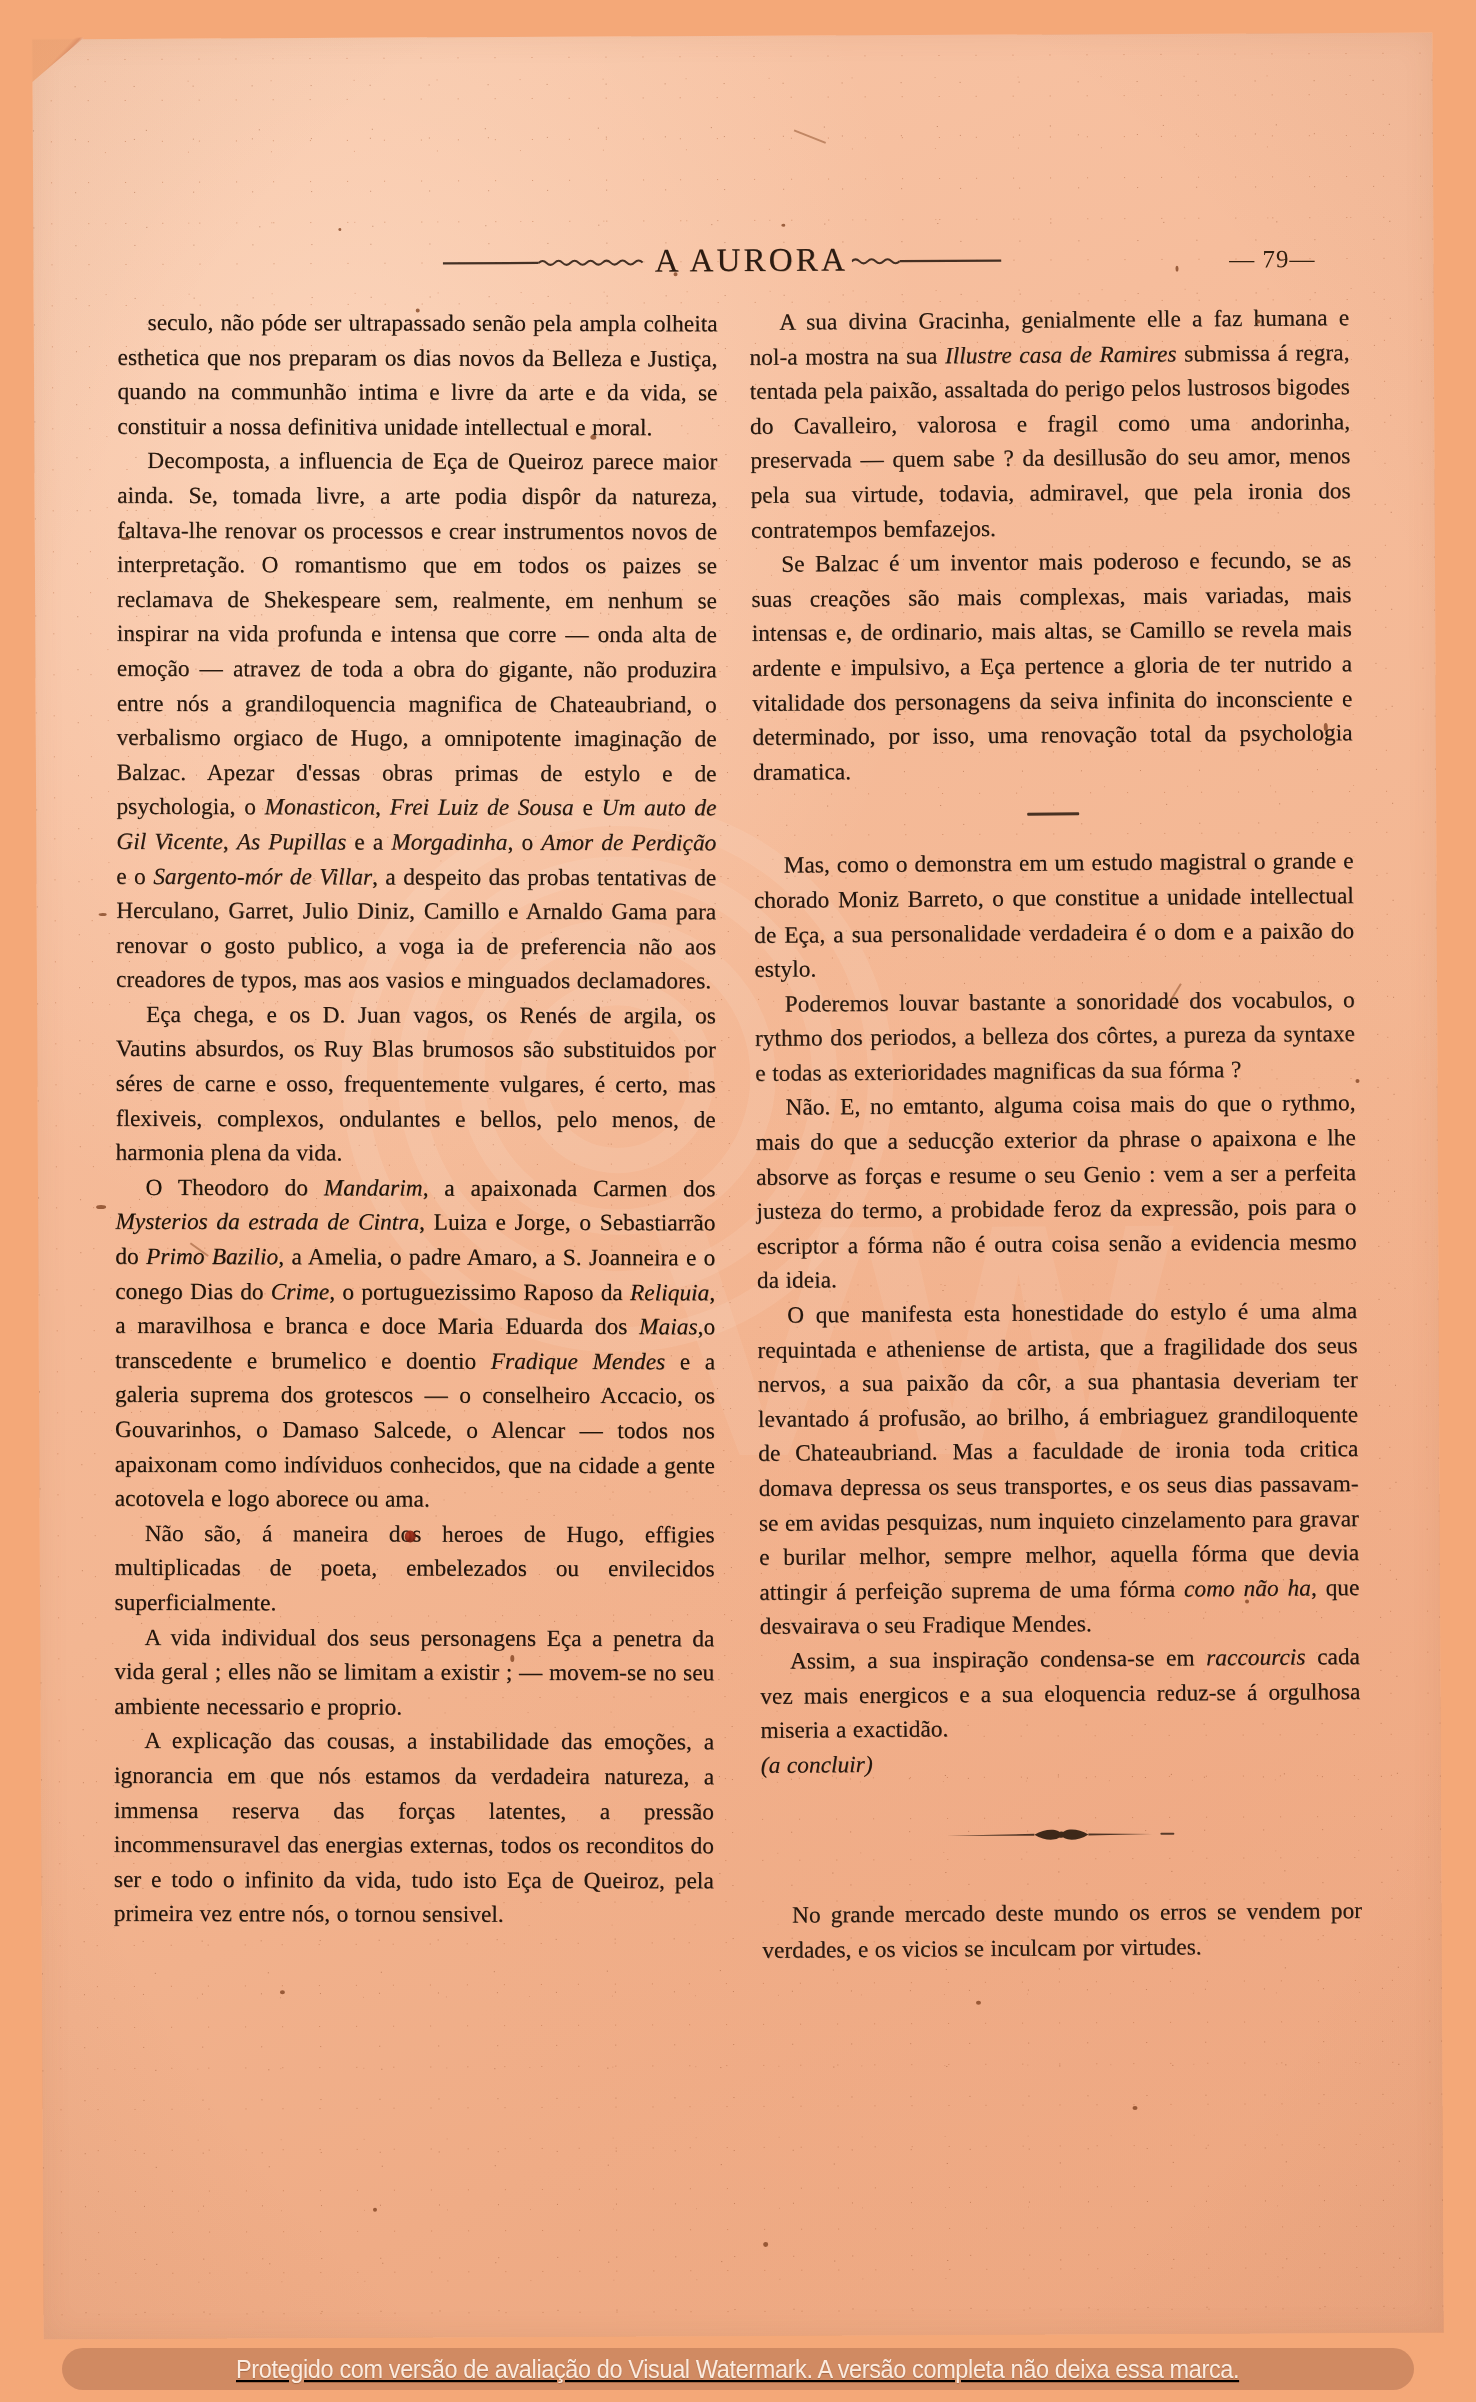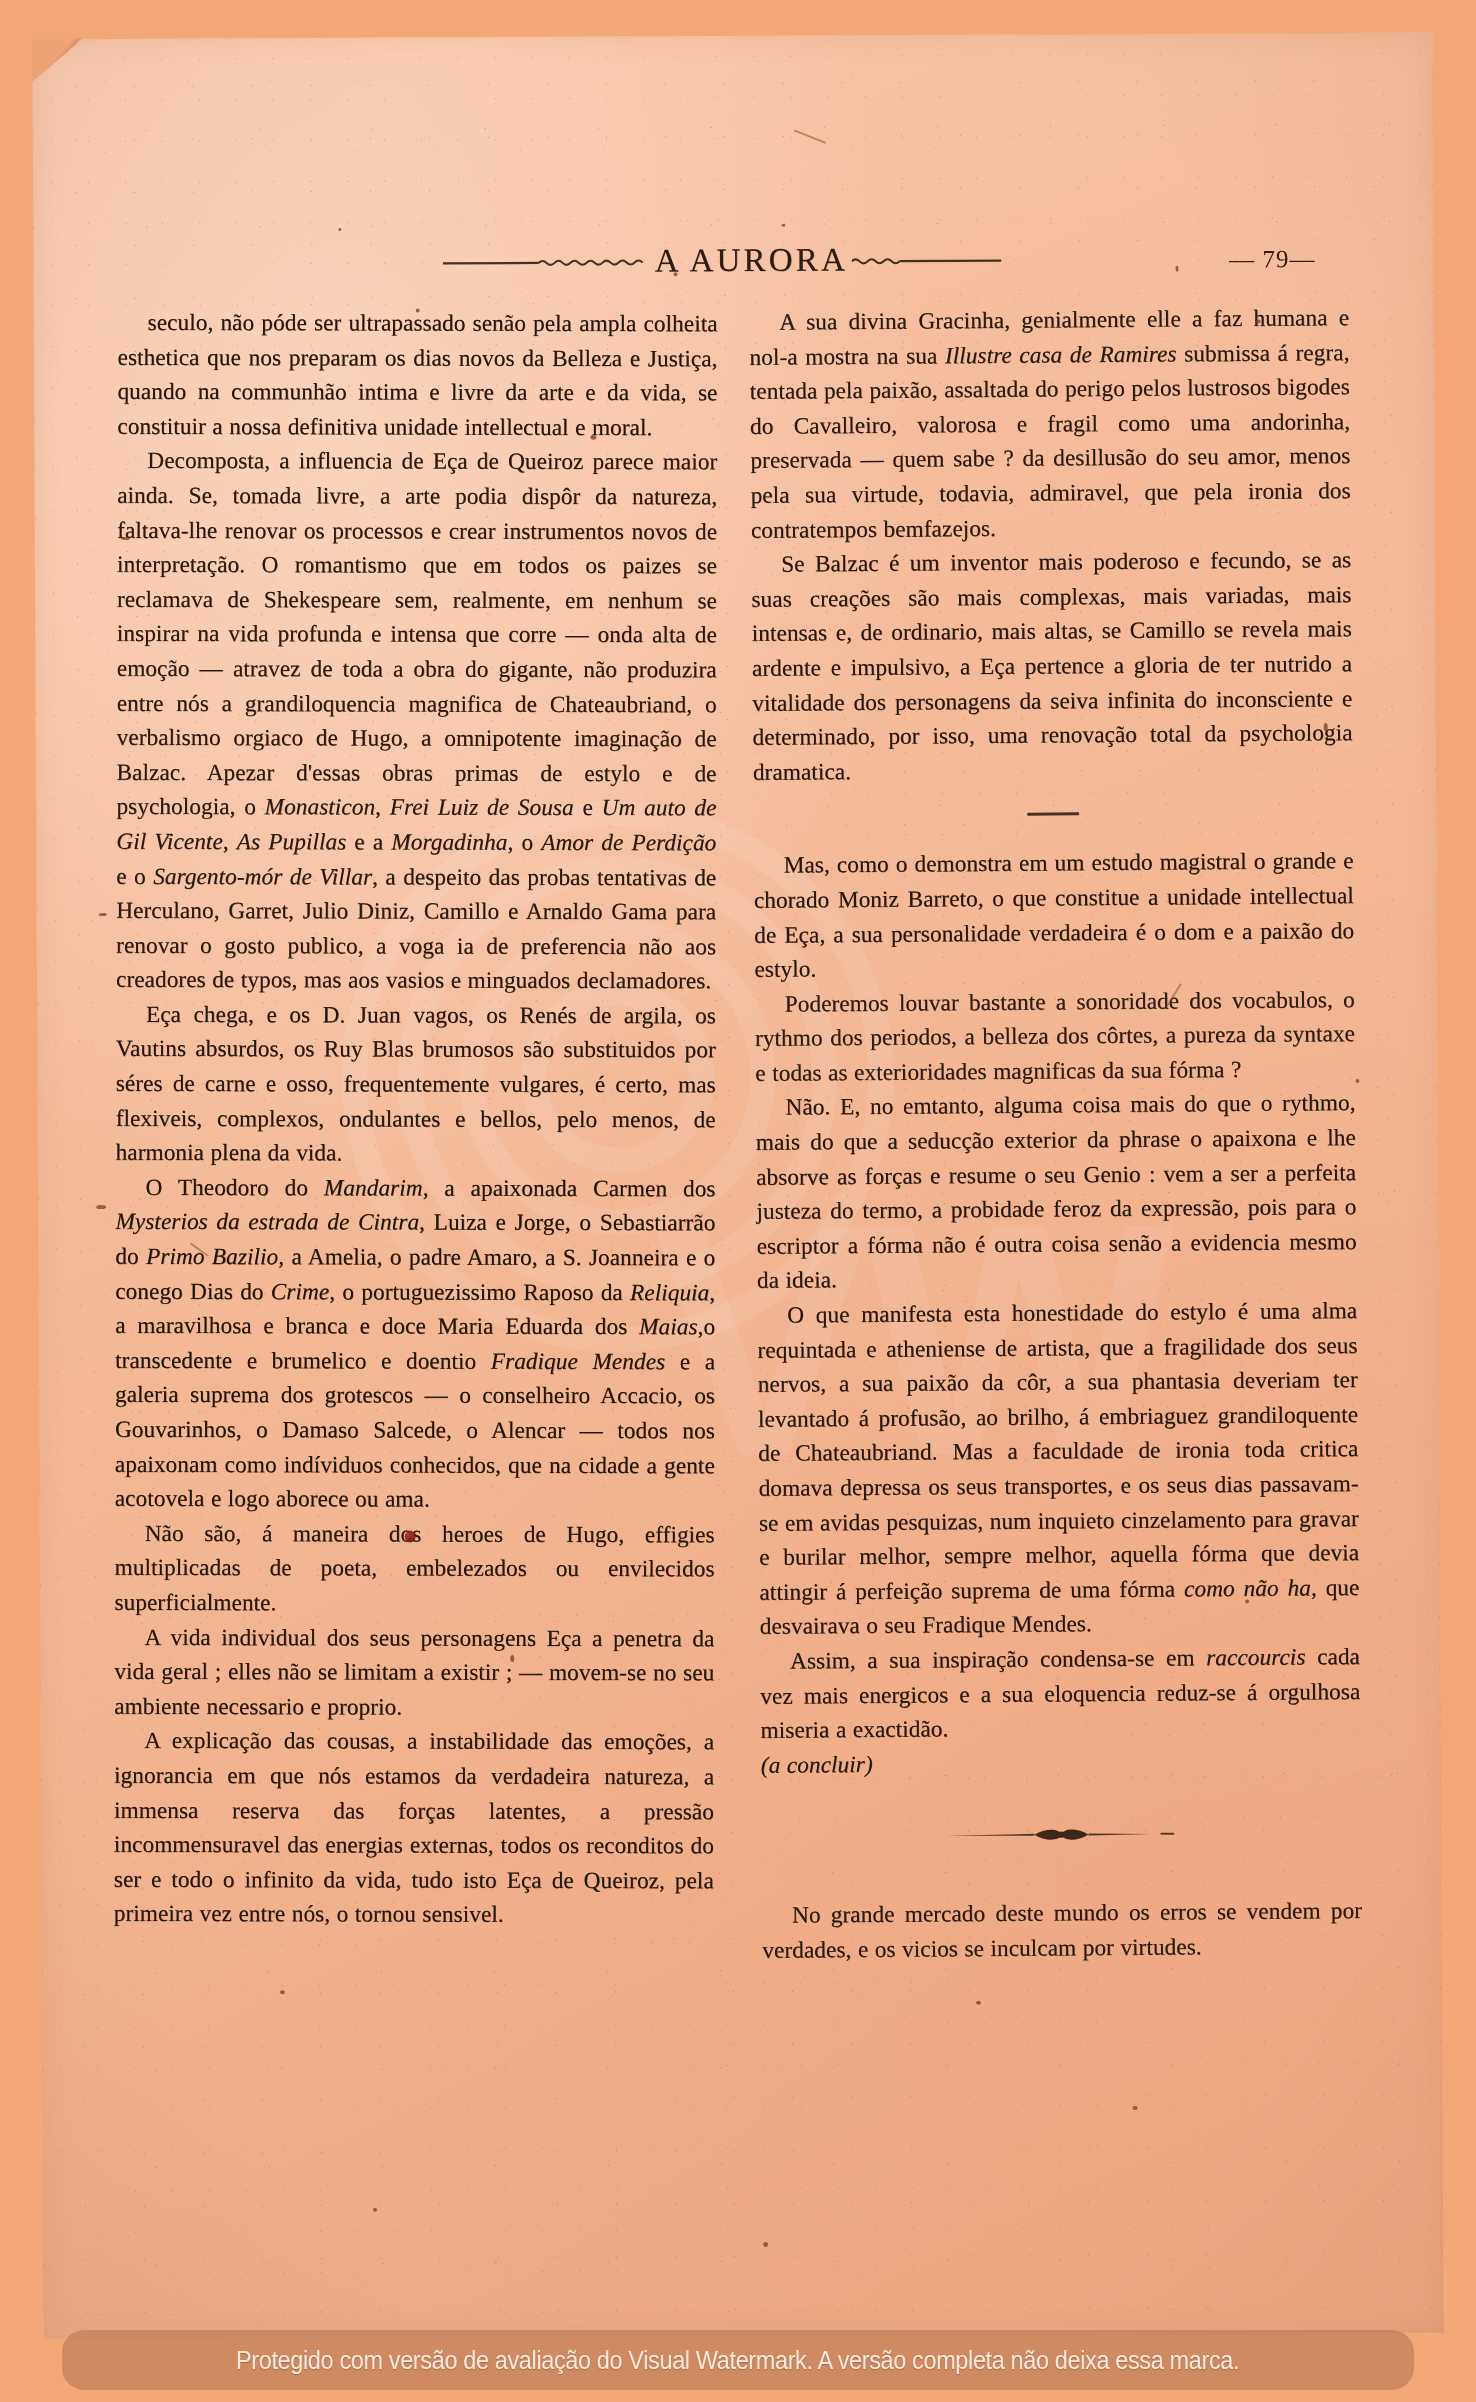--- a/index.html
+++ b/index.html
@@ -210,26 +210,27 @@
     line-height: 1;
     text-align: center;
   }
 
   
   #watermark-banner {
     position: absolute;
     left: 62px;
     bottom: 12px;
     width: 1352px;
-    height: 60px;
+    height: 42px;
     background: rgba(185,120,86,0.62);
     border-radius: 22px;
     display: flex;
     align-items: center;
     justify-content: center;
+    text-decoration: underline;
   }
   #watermark-text {
     font-family: "Liberation Sans", sans-serif;
     font-size: 25px;
     color: rgba(255,242,232,0.95);
     letter-spacing: -0.4px;
     white-space: nowrap;
     transform: scaleX(0.94);
     text-shadow: 0 1px 1px rgba(90,45,20,0.35);
   }

